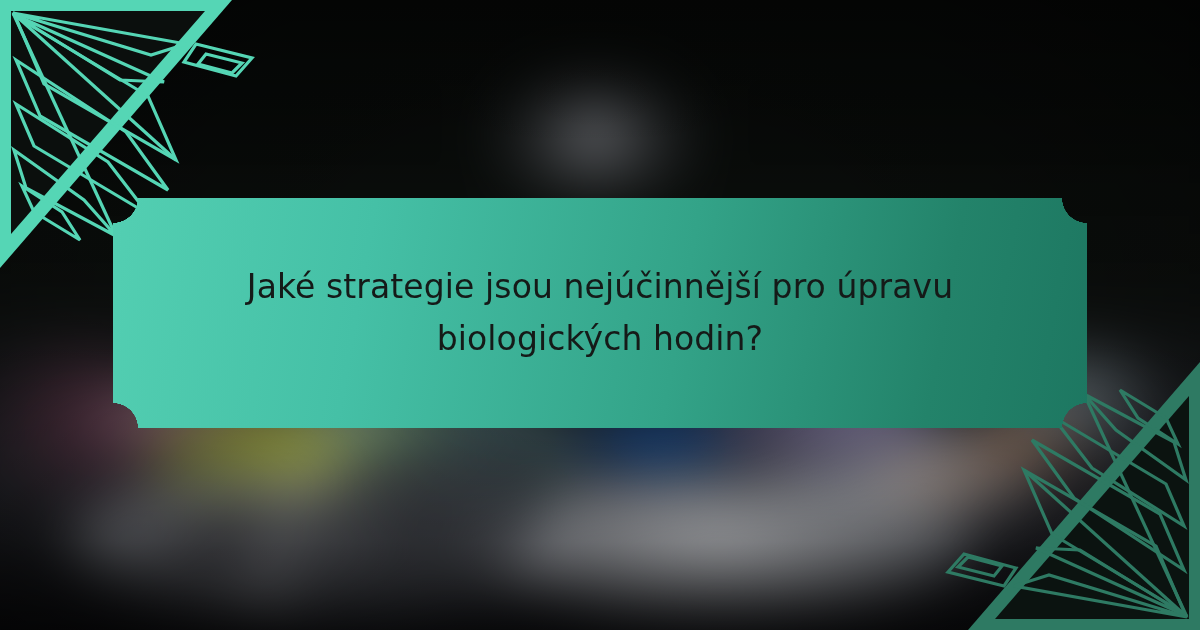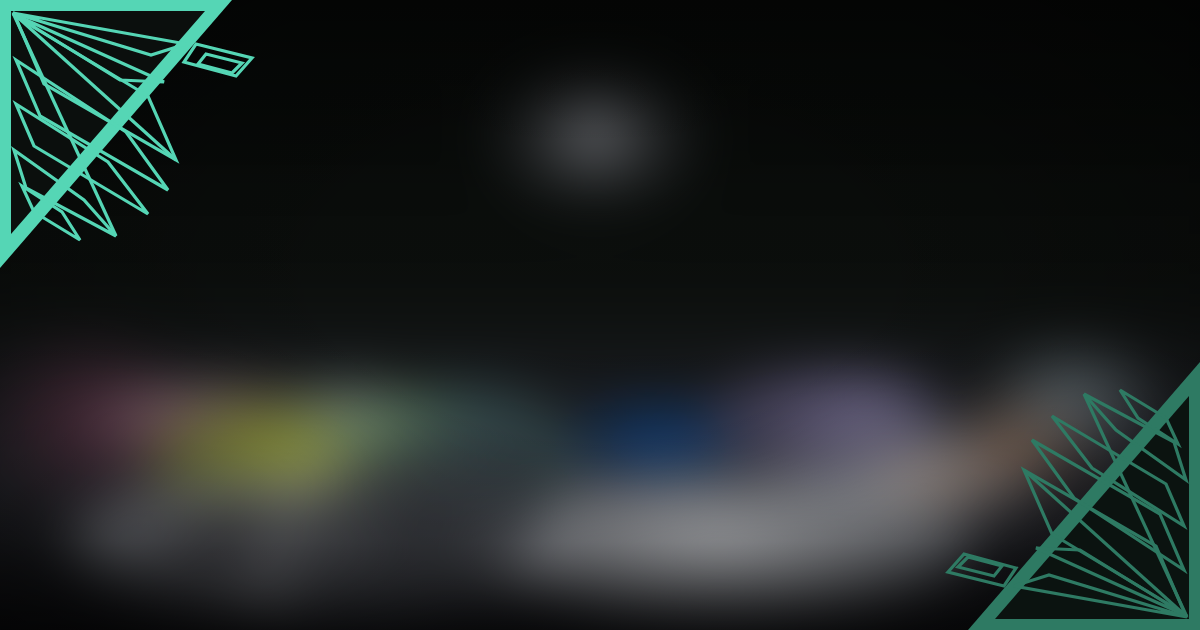--- a/index.html
+++ b/index.html
@@ -277,14 +277,17 @@
         <path d="M14 150 L84 200 L116 236 L26 188 Z"></path>
         <path d="M22 186 L62 212 L80 240 L34 212 Z"></path>
         <path d="M196 44 L252 58 L236 76 L184 62 Z"></path>
         <path d="M206 54 L242 63 L232 73 L198 64 Z"></path>
         <path d="M13 13 L176 160"></path>
         <path d="M13 13 L116 236"></path>
       </g>
     </g>
   </svg>
 
+  <div class="banner">
+    <div class="banner-text">Jaké strategie jsou nejúčinnější pro úpravu biologických hodin?</div>
+  </div>
 
 </div>
 
 </body></html>

